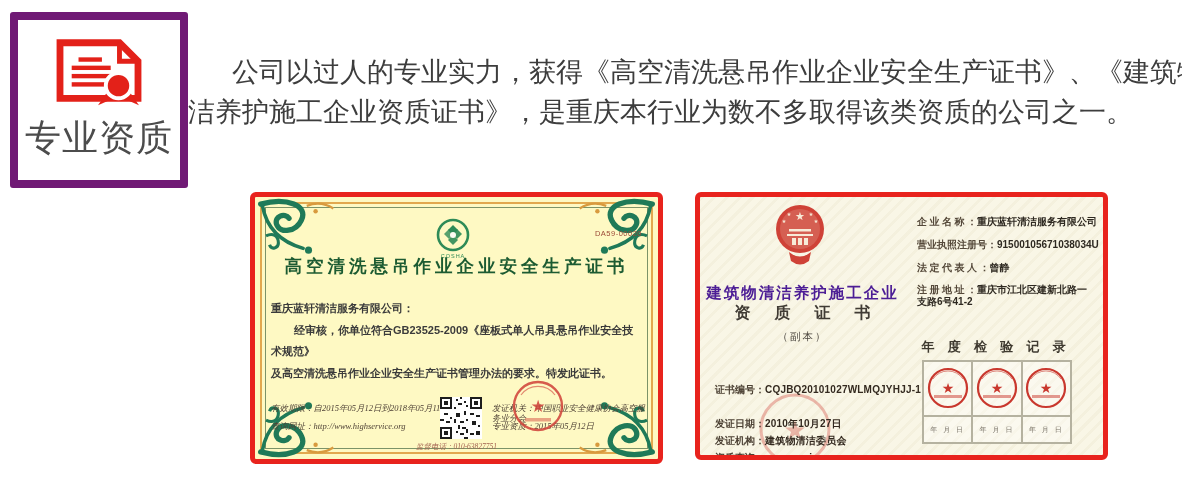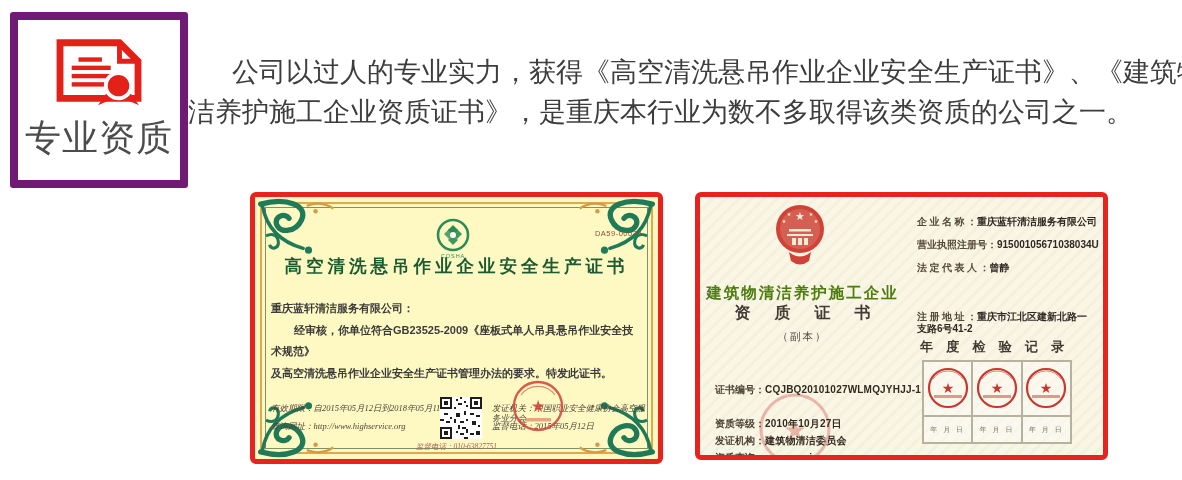--- a/index.html
+++ b/index.html
@@ -51,30 +51,30 @@
   .foot.validity{left:16px;top:206px;}
   .foot.website{left:16px;top:224px;}
   .foot.issuer{left:237px;top:206px;width:158px;white-space:normal;line-height:10px;}
   .foot.issuedate{left:237px;top:224px;}
   .foot.hotline{left:0;top:245px;width:100%;text-align:center;font-size:7.5px;color:#a3614f;}
   .qr{position:absolute;left:185px;top:200px;}
   .stamp-red-left{position:absolute;left:256px;top:182px;opacity:0.85;}
   
   .emblem{position:absolute;left:72px;top:6px;}
   .rc-h1{position:absolute;left:0;top:86px;width:205px;text-align:center;
-    font-family:"Liberation Serif", serif;font-weight:bold;font-size:15.5px;letter-spacing:2px;color:#4d7c0f;}
+    font-family:"Liberation Serif", serif;font-weight:bold;font-size:15.5px;letter-spacing:2px;color:#4c1d95;}
   .rc-h2{position:absolute;left:0;top:106px;width:205px;text-align:center;
     font-family:"Liberation Serif", serif;font-weight:bold;font-size:16px;letter-spacing:10px;color:#403b34;text-indent:10px;}
   .rc-h3{position:absolute;left:0;top:133px;width:205px;text-align:center;
     font-family:"Liberation Serif", serif;font-size:10.5px;letter-spacing:2px;color:#4a453e;}
   .info-row{position:absolute;left:217px;white-space:nowrap;font-size:10px;}
   .info-row .lab{font-family:"Liberation Serif", serif;font-weight:bold;color:#55493a;}
   .info-row .val{font-weight:bold;color:#2e2921;}
-  .info-row.wrap{white-space:normal;width:178px;line-height:12px;margin-top:27px;}
-  .rc-annual-title{position:absolute;left:220px;top:141px;width:168px;
+  .info-row.wrap{white-space:normal;width:178px;line-height:12px;}
+  .rc-annual-title{position:absolute;left:212px;top:141px;width:168px;text-align:center;
     font-family:"Liberation Serif", serif;font-weight:bold;font-size:13px;letter-spacing:5px;color:#3f3a30;}
   .annual-table{position:absolute;left:222px;top:163px;width:148px;height:82px;
     display:grid;grid-template-columns:1fr 1fr 1fr;grid-template-rows:55px 27px;
     border:1px solid #b5b2a0;background:rgba(255,255,255,0.35);}
   .annual-cell{border:0.5px solid #b5b2a0;display:flex;align-items:center;justify-content:center;overflow:visible;}
   .annual-cell.date{font-size:7px;color:#7a7468;letter-spacing:2px;}
   .detail-row{position:absolute;left:15px;white-space:nowrap;font-size:10px;}
   .detail-row .lab{font-family:"Liberation Serif", serif;font-weight:bold;color:#4c4134;}
   .detail-row .val{font-weight:bold;color:#33291f;letter-spacing:0.2px;}
   .stamp-faint{position:absolute;left:55px;top:192px;opacity:0.35;}
@@ -158,21 +158,21 @@
 
   <div class="cert-body">
     <div>重庆蓝轩清洁服务有限公司：</div>
     <div class="indent">经审核，你单位符合GB23525-2009《座板式单人吊具悬吊作业安全技术规范》</div>
     <div>及高空清洗悬吊作业企业安全生产证书管理办法的要求。特发此证书。</div>
   </div>
 
   <div class="foot validity">有效期限：自2015年05月12日到2018年05月11日</div>
   <div class="foot website">查询网址：http://www.highservice.org</div>
   <div class="foot issuer">发证机关：中国职业安全健康协会高空服务业分会</div>
-  <div class="foot issuedate">监督电话：2015年05月12日</div>
+  <div class="foot issuedate">专业资质：2015年05月12日</div>
   <div class="foot hotline">监督电话：010-63827751</div>
 
   <svg class="qr" width="42" height="42" viewBox="0 0 21 21" shape-rendering="crispEdges">
     <rect x="0" y="0" width="21" height="21" fill="#ffffff"></rect>
     <g fill="#1d1d1d">
       <rect x="0" y="0" width="6" height="6"></rect>
         <rect x="15" y="0" width="6" height="6"></rect>
         <rect x="0" y="15" width="6" height="6"></rect>
       <rect x="8" y="1" width="1" height="1"></rect>
         <rect x="10" y="0" width="1" height="1"></rect>
@@ -293,21 +293,21 @@
 
   <svg class="stamp-faint" width="80" height="80" viewBox="0 0 80 80">
     <circle cx="40" cy="40" r="34" fill="none" stroke="#d04038" stroke-width="3"></circle>
     <text x="40" y="50" text-anchor="middle" font-size="26" fill="#d04038">★</text>
   </svg>
 
   <div class="detail-row" style="top:186px">
     <span class="lab">证书编号：</span><span class="val">CQJBQ20101027WLMQJYHJJ-1</span>
   </div>
   <div class="detail-row" style="top:220px">
-    <span class="lab">资质等级：</span><span class="val">2010年10月27日</span>
+    <span class="lab">发证日期：</span><span class="val">2010年10月27日</span>
   </div>
   <div class="detail-row" style="top:237px">
     <span class="lab">发证机构：</span><span class="val">建筑物清洁委员会</span>
   </div>
   <div class="detail-row" style="top:254px">
     <span class="lab">资质查询：</span><span class="val">www.ccoicc.org</span>
   </div>
 </div>
 
 </body></html>

